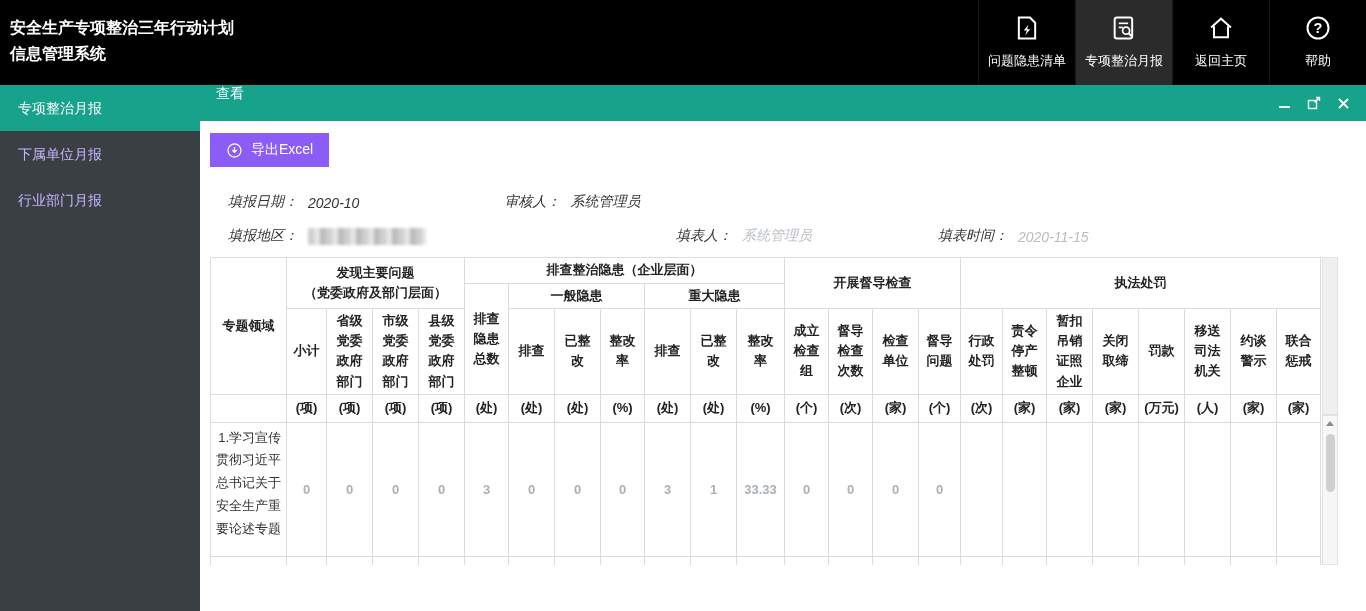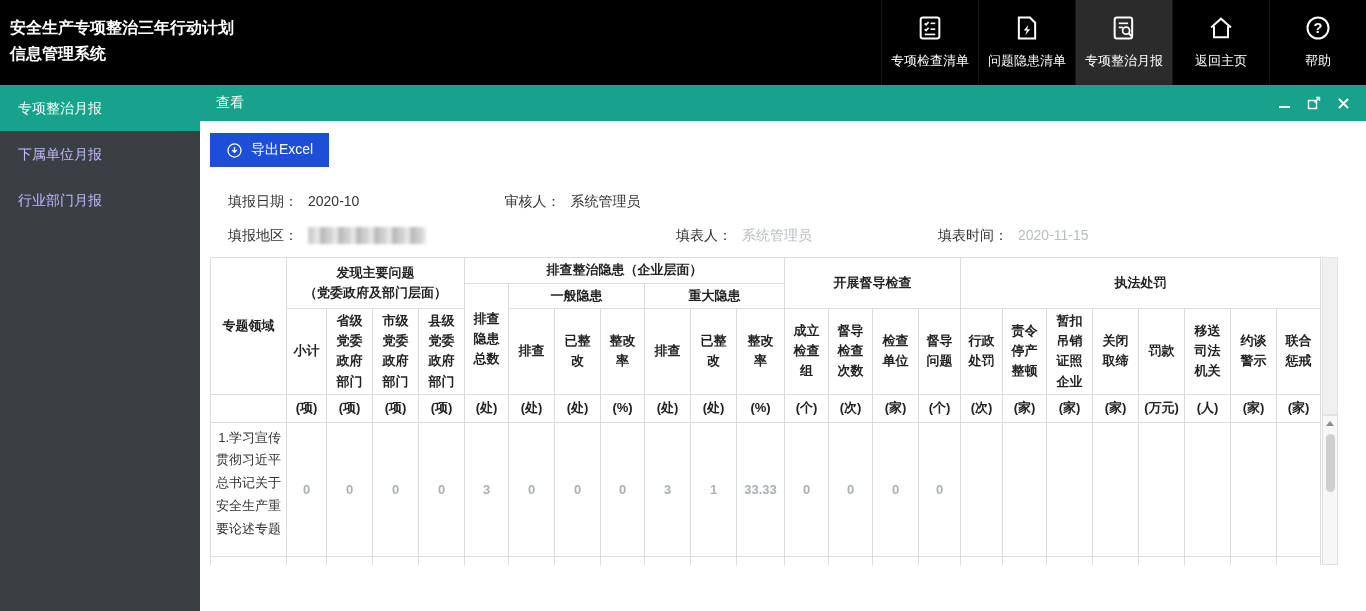--- a/index.html
+++ b/index.html
@@ -23,35 +23,35 @@
   .nav-item.active { background:#2b2b2b; }
   .nav-icon { height:30px; display:flex; align-items:center; }
 
   
   .body { flex:1; display:flex; min-height:0; }
   .sidebar { width:200px; background:#3a3f44; flex-shrink:0; }
   .side-item { height:46px; line-height:46px; padding-left:18px; font-size:14px; color:#c4b5fd; cursor:pointer; }
   .side-item.active { background:#16a28b; color:#fff; }
 
   .main { flex:1; display:flex; flex-direction:column; min-width:0; }
-  .tabbar { height:36px; background:#16a28b; color:#fff; display:flex; align-items:center; justify-content:space-between; padding:0 16px; flex-shrink:0; }
+  .tabbar { height:36px; background:#16a28b; color:#fff; display:flex; justify-content:space-between; padding:0 16px; flex-shrink:0; }
   .tab-title { font-size:14px; }
   .win-controls { display:flex; gap:16px; align-items:center; }
   .win-btn { cursor:pointer; display:flex; align-items:center; }
 
   .content { flex:1; background:#fff; padding:12px 0 0 10px; overflow:hidden; position:relative; }
 
   .export-btn {
-    background:#1d4ed8; color:#fff; border:none; height:34px; padding:0 16px;
+    background:#8b5cf6; color:#fff; border:none; height:34px; padding:0 16px;
     font-size:14px; display:inline-flex; align-items:center; gap:8px; cursor:pointer;
     font-family:inherit;
   }
   .report-title { text-align:center; font-size:26px; font-weight:bold; color:#1b1b1b; margin:12px 30px 0 0; }
 
-  .fields-row { display:flex; align-items:flex-start; font-size:14px; color:#333; }
+  .fields-row { display:flex; align-items:flex-end; font-size:14px; color:#333;font-style:italic; }
   .row1 { margin:26px 0 0 18px; }
   .row2 { margin:16px 0 0 18px; }
   .f-label { color:#333; }
   .f-value { margin-left:10px; color:#333; }
   .f-value.muted { color:#b8bdc2; }
   .ml-auditor { margin-left:145px; }
   .ml-filler { margin-left:250px; }
   .ml-filltime { margin-left:126px; }
   .redacted {
     display:inline-block; width:118px; height:17px; margin-left:10px; border-radius:2px;
@@ -85,33 +85,20 @@
 
 <div class="app">
 
   <header class="topbar">
     <div class="brand">
       <div>安全生产专项整治三年行动计划</div>
       <div>信息管理系统</div>
     </div>
     <nav class="nav">
 
-      <div class="nav-item">
-        <span class="nav-icon">
-          <svg viewBox="0 0 24 24" width="28" height="28" fill="none" stroke="#fff" stroke-width="1.7">
-            <rect x="4" y="3" width="16" height="18" rx="2"></rect>
-            <path d="M7.5 8l1.2 1.2L10.8 6.8" stroke-width="1.4"></path>
-            <line x1="12.5" y1="8" x2="16.5" y2="8" stroke-width="1.4"></line>
-            <path d="M7.5 13l1.2 1.2L10.8 11.8" stroke-width="1.4"></path>
-            <line x1="12.5" y1="13" x2="16.5" y2="13" stroke-width="1.4"></line>
-            <line x1="7.5" y1="17.5" x2="16.5" y2="17.5" stroke-width="1.4"></line>
-          </svg>
-        </span>
-        <span class="nav-label">专项检查清单</span>
-      </div>
 
       <div class="nav-item">
         <span class="nav-icon">
           <svg viewBox="0 0 24 24" width="28" height="28" fill="none" stroke="#fff" stroke-width="1.7">
             <path d="M5 3h9.5L19 7.5V21H5z"></path>
             <path d="M13.2 9.2l-4 4.9h2.7l-1.5 4.2 4.4-5.3h-2.7z" fill="#fff" stroke="none"></path>
           </svg>
         </span>
         <span class="nav-label">问题隐患清单</span>
       </div>

